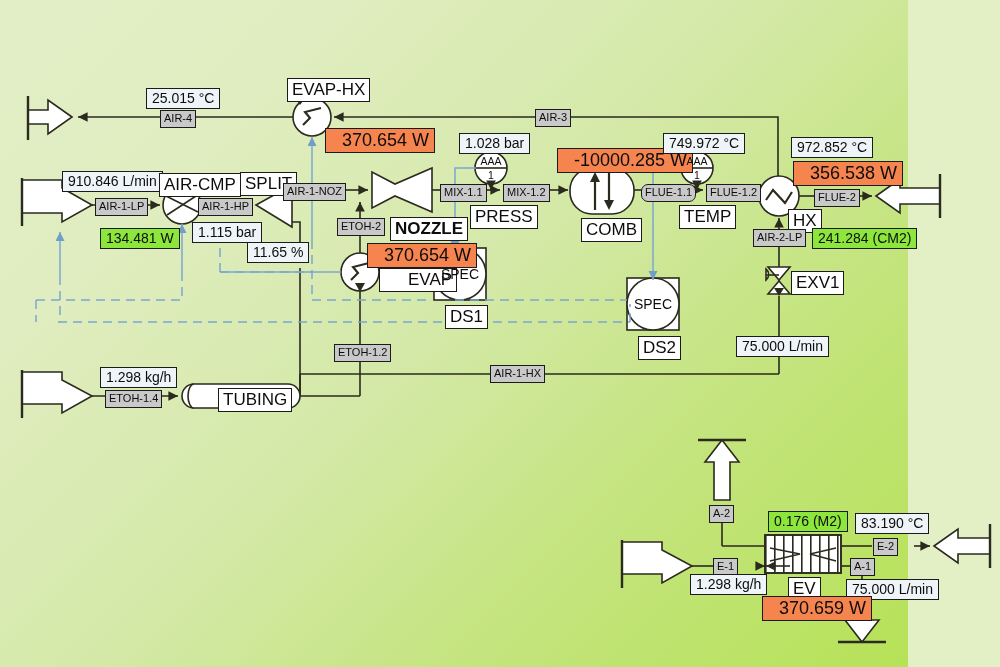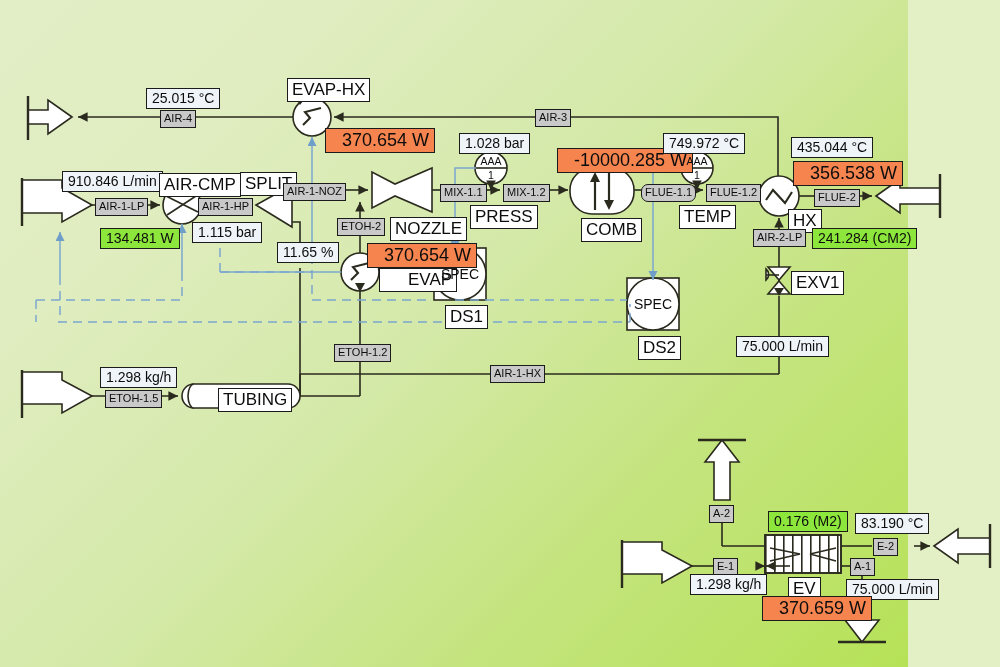--- a/index.html
+++ b/index.html
@@ -238,57 +238,57 @@
   <div class="chip stream" style="left:535px;top:109px;">AIR-3</div>
 
   <div class="chip val-white" style="left:62px;top:171px;">910.846 L/min</div>
   <div class="chip stream" style="left:95px;top:198px;">AIR-1-LP</div>
   <div class="chip comp" style="left:159px;top:173px;">AIR-CMP</div>
   <div class="chip val-green" style="left:100px;top:228px;">134.481 W</div>
   <div class="chip stream" style="left:198px;top:198px;">AIR-1-HP</div>
   <div class="chip val-white" style="left:192px;top:222px;">1.115 bar</div>
   <div class="chip comp" style="left:240px;top:172px;">SPLIT</div>
   <div class="chip stream" style="left:283px;top:183px;">AIR-1-NOZ</div>
-  <div class="chip val-white" style="left:277px;top:242px;">11.65 %</div>
-
-  <div class="chip comp" style="left:390px;top:217px;">NOZZLE</div>
+  <div class="chip val-white" style="left:247px;top:242px;">11.65 %</div>
+
+  <div class="chip comp" style="left:390px;top:217px;font-weight:bold;">NOZZLE</div>
   <div class="chip stream" style="left:337px;top:218px;">ETOH-2</div>
   <div class="chip val-orange" style="left:367px;top:243px;">370.654 W</div>
   <div class="chip comp" style="left:379px;top:268px;padding-left:28px;">EVAP</div>
 
   <div class="chip val-white" style="left:459px;top:133px;">1.028 bar</div>
   <div class="chip stream" style="left:440px;top:184px;">MIX-1.1</div>
   <div class="chip comp" style="left:470px;top:205px;">PRESS</div>
   <div class="chip stream" style="left:503px;top:184px;">MIX-1.2</div>
 
   <div class="chip val-orange" style="left:557px;top:148px;">-10000.285 W</div>
   <div class="chip comp" style="left:581px;top:218px;">COMB</div>
 
   <div class="chip val-white" style="left:663px;top:133px;">749.972 °C</div>
   <div class="chip stream" style="left:641px;top:184px;border-radius:7px;">FLUE-1.1</div>
   <div class="chip comp" style="left:679px;top:205px;">TEMP</div>
   <div class="chip stream" style="left:706px;top:184px;">FLUE-1.2</div>
 
-  <div class="chip val-white" style="left:791px;top:137px;">435.044 °C</div>
+  <div class="chip val-white" style="left:791px;top:137px;">972.852 °C</div>
   <div class="chip val-orange" style="left:793px;top:161px;">356.538 W</div>
   <div class="chip stream" style="left:814px;top:189px;">FLUE-2</div>
   <div class="chip comp" style="left:788px;top:209px;">HX</div>
   <div class="chip stream" style="left:753px;top:229px;">AIR-2-LP</div>
   <div class="chip val-green" style="left:812px;top:228px;">241.284 (CM2)</div>
   <div class="chip comp" style="left:791px;top:271px;">EXV1</div>
   <div class="chip val-white" style="left:736px;top:336px;">75.000 L/min</div>
 
   <div class="chip comp" style="left:445px;top:305px;">DS1</div>
   <div class="chip comp" style="left:638px;top:336px;">DS2</div>
 
   <div class="chip stream" style="left:334px;top:344px;">ETOH-1.2</div>
   <div class="chip stream" style="left:490px;top:365px;">AIR-1-HX</div>
 
   <div class="chip val-white" style="left:100px;top:367px;">1.298 kg/h</div>
-  <div class="chip stream" style="left:105px;top:390px;">ETOH-1.5</div>
+  <div class="chip stream" style="left:105px;top:390px;">ETOH-1.4</div>
   <div class="chip comp" style="left:218px;top:388px;">TUBING</div>
 
   <div style="position:absolute;left:434px;top:266px;width:52px;text-align:center;font-size:14px;color:#0d0d0d;">SPEC</div>
   <div style="position:absolute;left:627px;top:296px;width:52px;text-align:center;font-size:14px;color:#0d0d0d;">SPEC</div>
   <div style="position:absolute;left:475px;top:155px;width:32px;text-align:center;font-size:10.5px;color:#0d0d0d;">AAA</div>
   <div style="position:absolute;left:475px;top:169px;width:32px;text-align:center;font-size:10.5px;color:#0d0d0d;">1</div>
   <div style="position:absolute;left:681px;top:155px;width:32px;text-align:center;font-size:10.5px;color:#0d0d0d;">AAA</div>
   <div style="position:absolute;left:681px;top:169px;width:32px;text-align:center;font-size:10.5px;color:#0d0d0d;">1</div>
 
   <div class="chip stream" style="left:709px;top:505px;">A-2</div>

